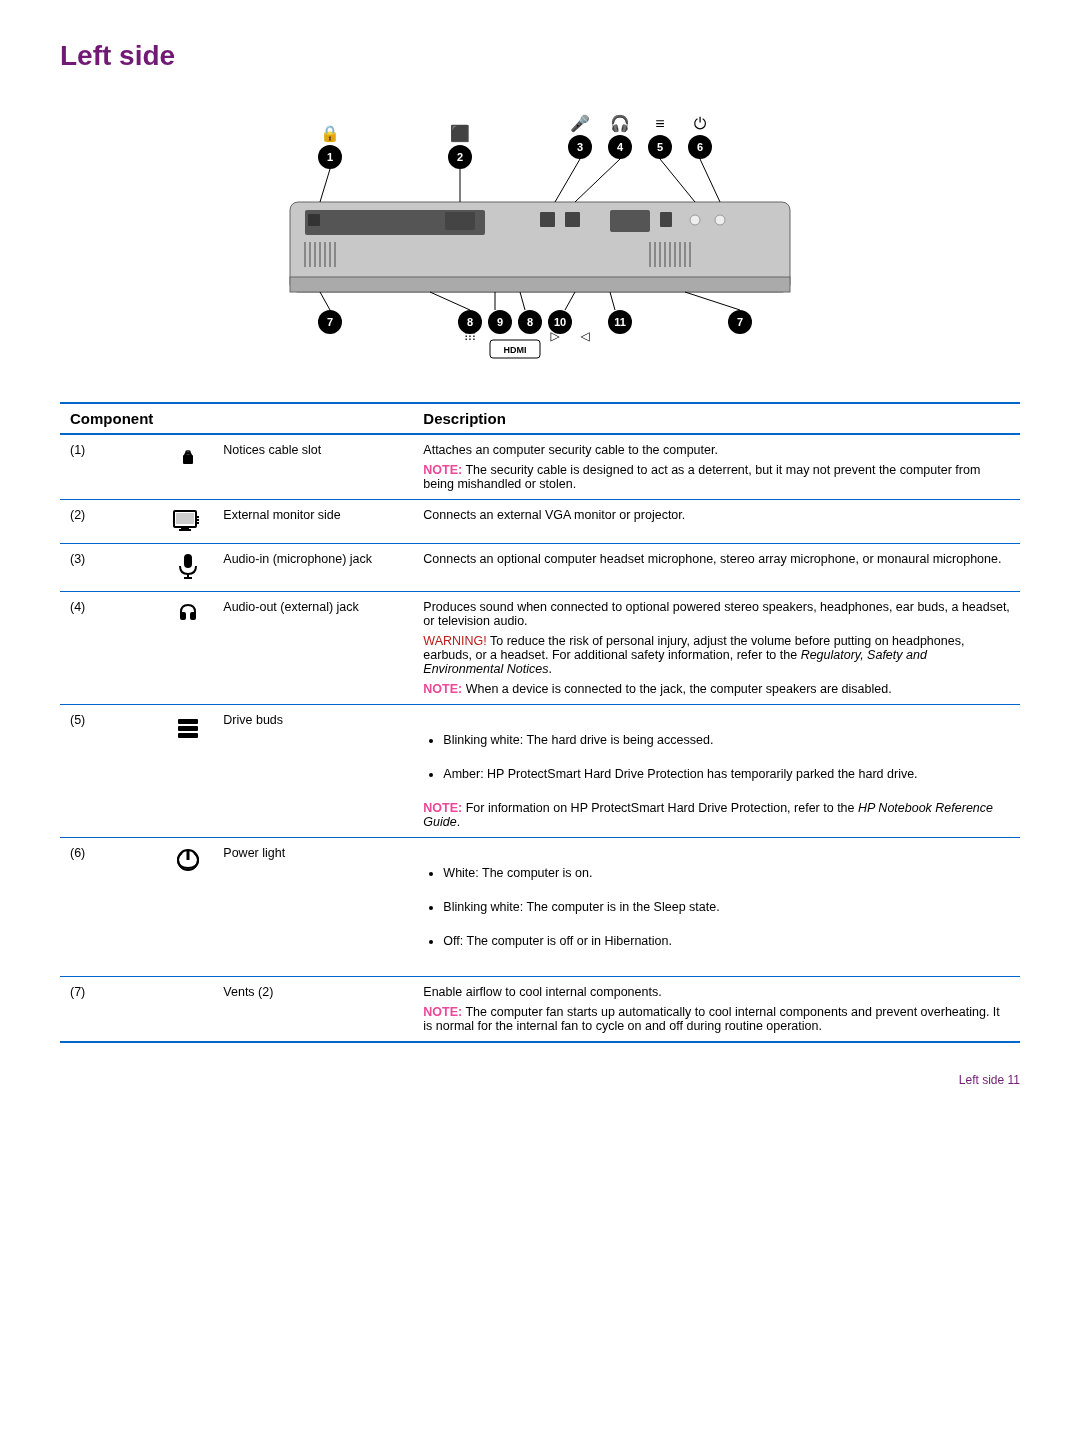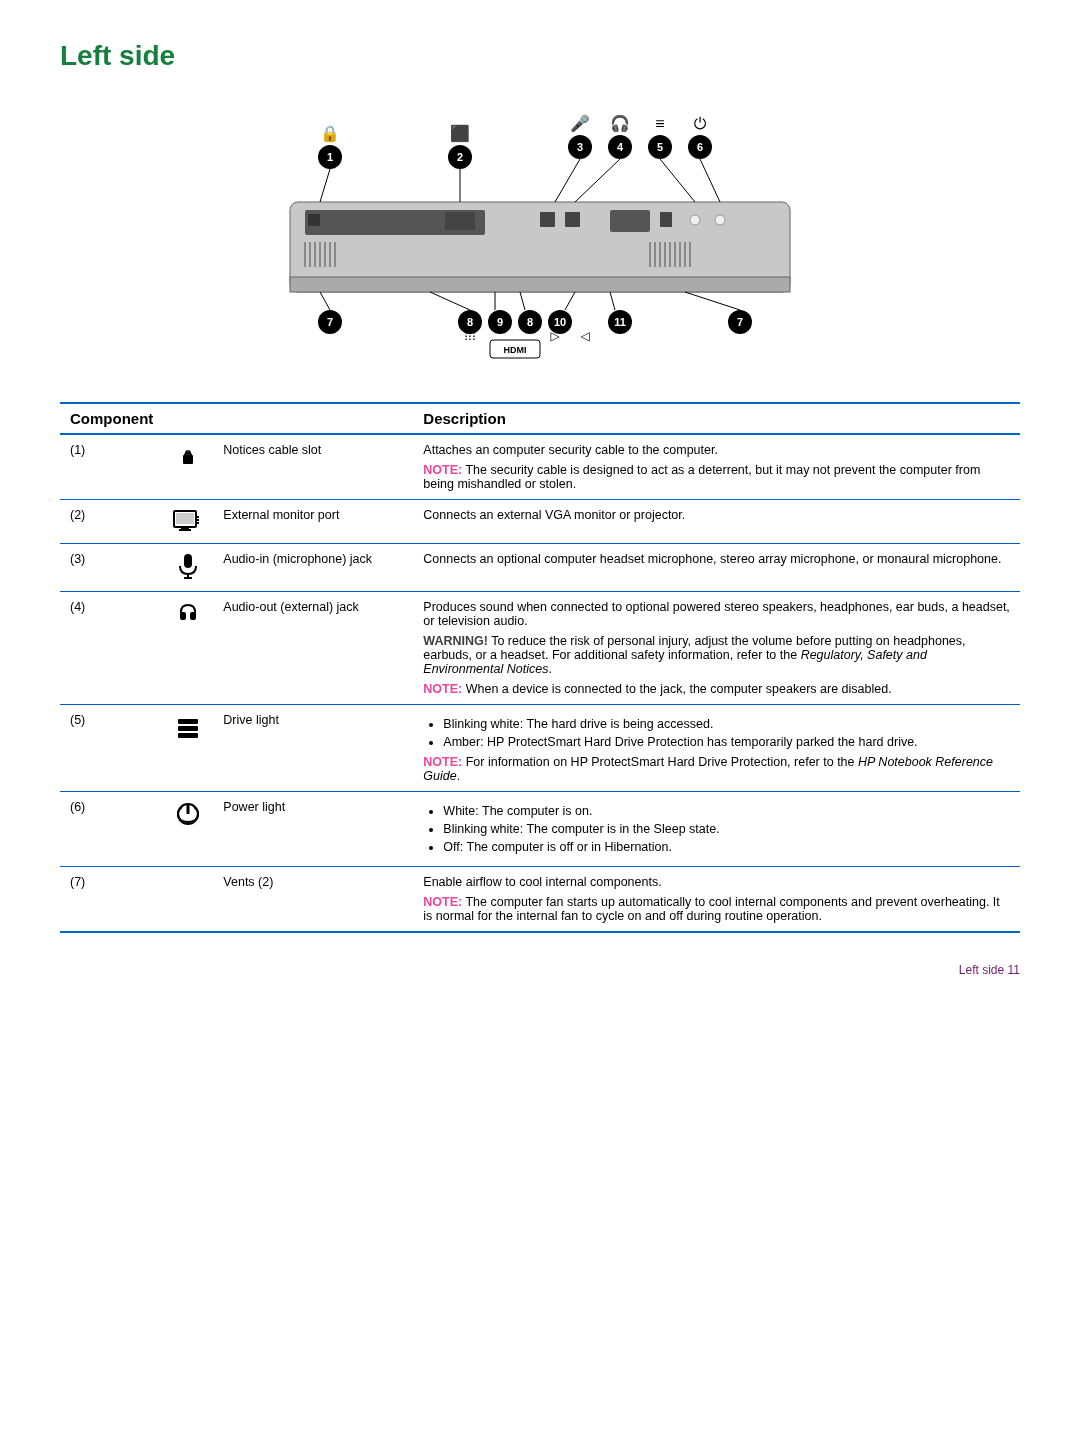--- a/index.html
+++ b/index.html
@@ -5,21 +5,21 @@
     * { margin: 0; padding: 0; box-sizing: border-box; }
     body {
       font-family: Arial, sans-serif;
       font-size: 13px;
       color: #000;
       background: #fff;
       padding: 40px 60px;
       max-width: 1080px;
     }
     h1 {
-      color: #15803d;
+      color: #701a75;
       font-size: 28px;
       font-weight: bold;
       margin-bottom: 20px;
     }
     
     .component-table {
       width: 100%;
       border-collapse: collapse;
       margin-top: 10px;
     }
@@ -38,24 +38,24 @@
       border-bottom: 1px solid #0066cc;
     }
     .component-table tr:last-child td {
       border-bottom: 2px solid #0066cc;
     }
     .col-num { width: 50px; }
     .col-icon { width: 45px; text-align: center; }
     .col-name { width: 200px; }
     .col-desc { width: auto; }
     .note-text { color: #ec4899; font-weight: bold; }
-    .warning-text { color: #404040; font-weight: bold; }
+    .warning-text { color: #b91c1c; font-weight: normal; }
     .italic-text { font-style: italic; }
     .bullet-list { list-style: disc; padding-left: 20px; margin: 4px 0; }
-    .bullet-list li { margin: 4px 0; }
+    .bullet-list li { margin: 20px 0; }
     .page-footer {
       display: flex;
       justify-content: flex-end;
       margin-top: 30px;
       font-size: 12px;
       color: #701a75;
     }
 
     
     .diagram-svg-container {
@@ -218,21 +218,21 @@
         <svg width="30" height="24" viewBox="0 0 30 24">
           <rect x="1" y="3" width="22" height="16" rx="1" fill="none" stroke="#000" stroke-width="2"></rect>
           <rect x="3" y="5" width="18" height="11" fill="#ccc"></rect>
           <rect x="8" y="19" width="8" height="2" fill="#000"></rect>
           <rect x="6" y="21" width="12" height="2" fill="#000"></rect>
           <rect x="23" y="8" width="3" height="2" fill="#000"></rect>
           <rect x="23" y="11" width="3" height="2" fill="#000"></rect>
           <rect x="23" y="14" width="3" height="2" fill="#000"></rect>
         </svg>
       </td>
-      <td class="col-name">External monitor port</td>
+      <td class="col-name">External monitor side</td>
       <td class="col-desc">
         <p>Connects an external VGA monitor or projector.</p>
       </td>
     </tr>
 
     <tr>
       <td class="col-num">(3)</td>
       <td class="col-icon">
         <svg width="24" height="28" viewBox="0 0 24 28">
           <rect x="8" y="2" width="8" height="14" rx="4" fill="#000"></rect>
@@ -264,21 +264,21 @@
 
     <tr>
       <td class="col-num">(5)</td>
       <td class="col-icon">
         <svg width="28" height="28" viewBox="0 0 28 28">
           <rect x="4" y="6" width="20" height="5" rx="1" fill="#000"></rect>
           <rect x="4" y="13" width="20" height="5" rx="1" fill="#000"></rect>
           <rect x="4" y="20" width="20" height="5" rx="1" fill="#000"></rect>
         </svg>
       </td>
-      <td class="col-name">Drive light</td>
+      <td class="col-name">Drive buds</td>
       <td class="col-desc">
         <ul class="bullet-list">
           <li>Blinking white: The hard drive is being accessed.</li>
           <li>Amber: HP ProtectSmart Hard Drive Protection has temporarily parked the hard drive.</li>
         </ul>
         <p style="margin-top:6px;"><span class="note-text">NOTE:</span>  For information on HP ProtectSmart Hard Drive Protection, refer to the <span class="italic-text">HP Notebook Reference Guide</span>.</p>
       </td>
     </tr>
 
     <tr>

